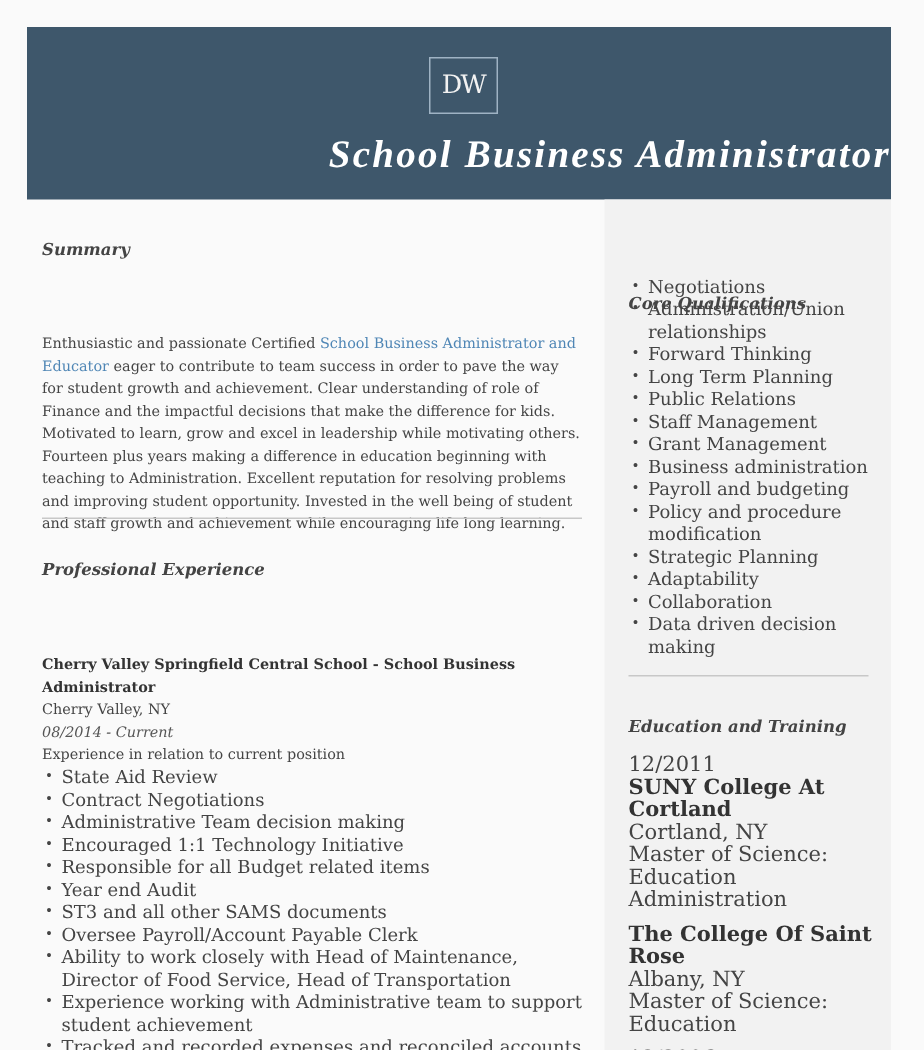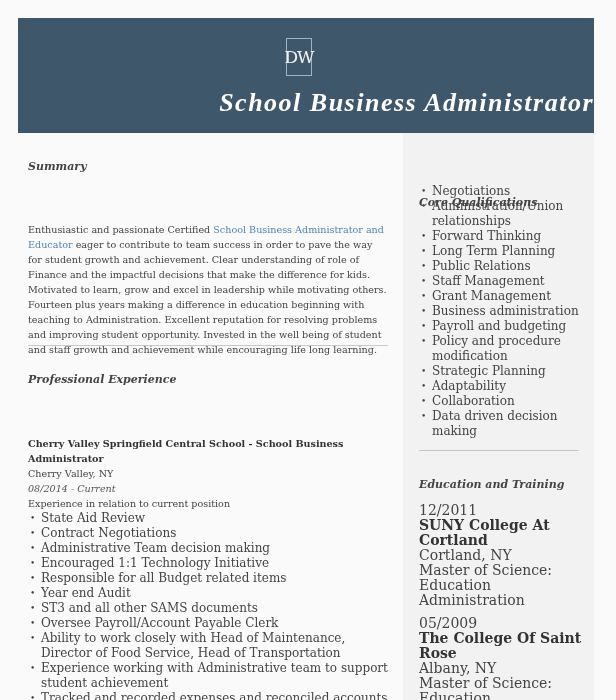--- a/index.html
+++ b/index.html
@@ -8,21 +8,21 @@
     background: #fafafa;
     font-family: "DejaVu Serif", serif;
     color: #333;
     position: relative;
   }
   .header {
     position: absolute; left: 18px; top: 18px; width: 576px; height: 115px;
     background: #3e576b;
   }
   .monogram {
-    position: absolute; left: 286px; top: 38px; width: 26px; height: 38px;
+    position: absolute; left: 286px; top: 38px; width: 46px; height: 38px;
     border: 1px solid #9fb3c4; box-sizing: border-box;
     color: #f2f2f2; font-family: "DejaVu Serif", serif; font-size: 17px;
     display: flex; align-items: center; justify-content: center; letter-spacing: -1px;
   }
   .title {
     position: absolute; left: 18px; width: 576px; top: 88px; text-align: right;
     color: #fff; font-family: "Liberation Serif", serif; font-style: italic; font-weight: bold;
     font-size: 26px; letter-spacing: 1.5px;
   }
   .sidebar {
@@ -103,21 +103,20 @@
 
 <h2 class="h2" style="left:419px; top:478px;">Education and Training</h2>
 <div style="position:absolute; left:419px; top:503px; width:165px;">
   <div class="edu-block">
     <div>12/2011</div>
     <div class="bold">SUNY College At Cortland</div>
     <div>Cortland, NY</div>
     <div>Master of Science: Education Administration</div>
   </div>
   <div class="edu-block">
-    <div>05/2009</div>
     <div class="bold">The College Of Saint Rose</div>
     <div>Albany, NY</div>
     <div>Master of Science: Education</div>
   </div>
   <div class="edu-block">
     <div>12/2006</div>
     <div class="bold">SUNY Oneonta</div>
     <div>Oneonta, NY</div>
   </div>
 </div>

